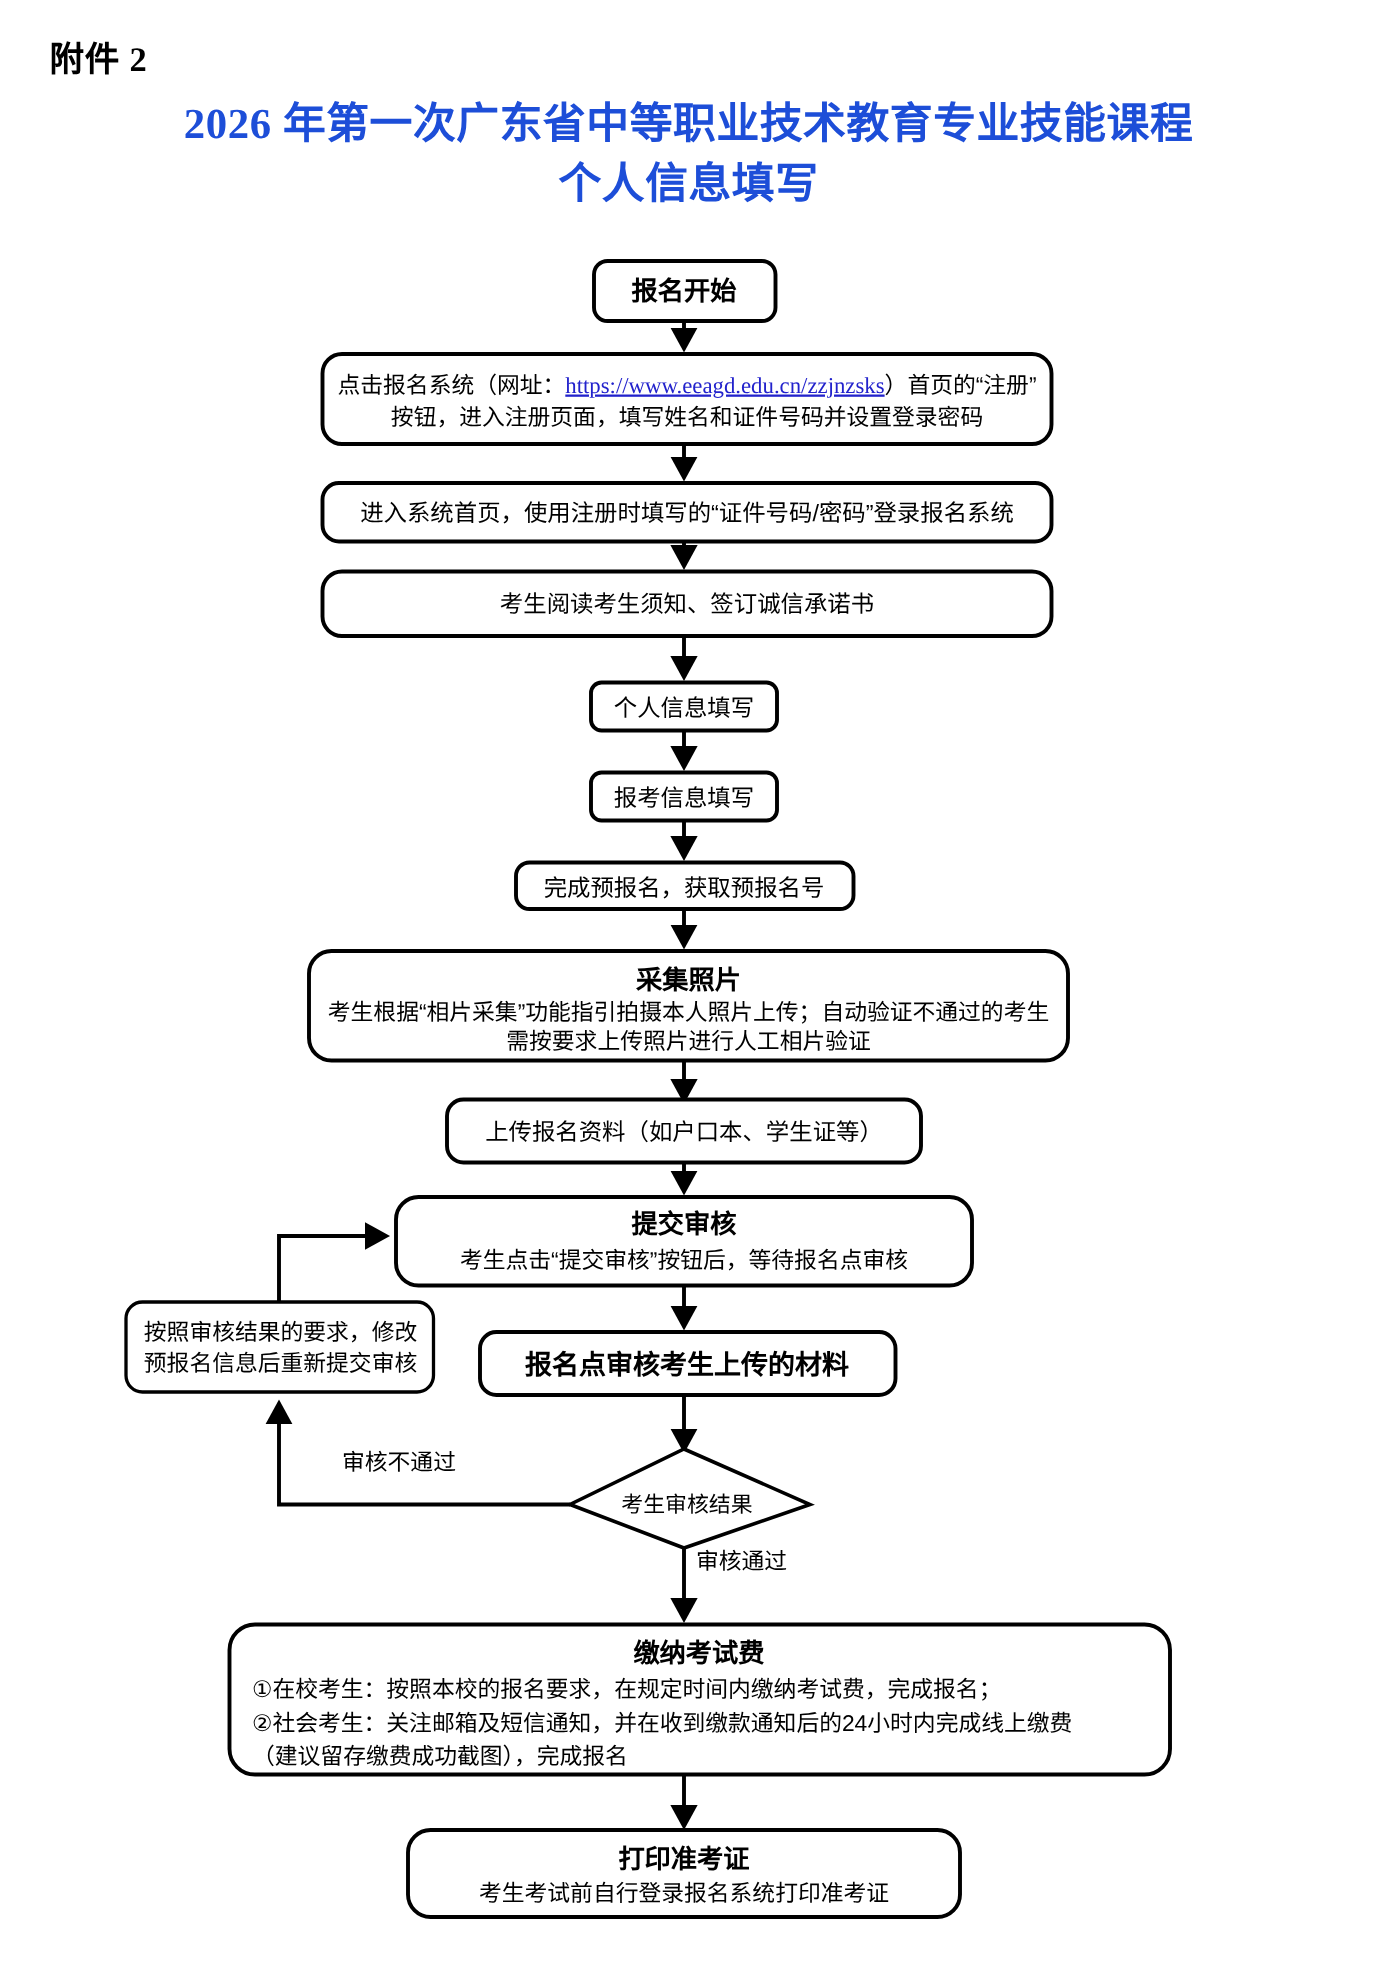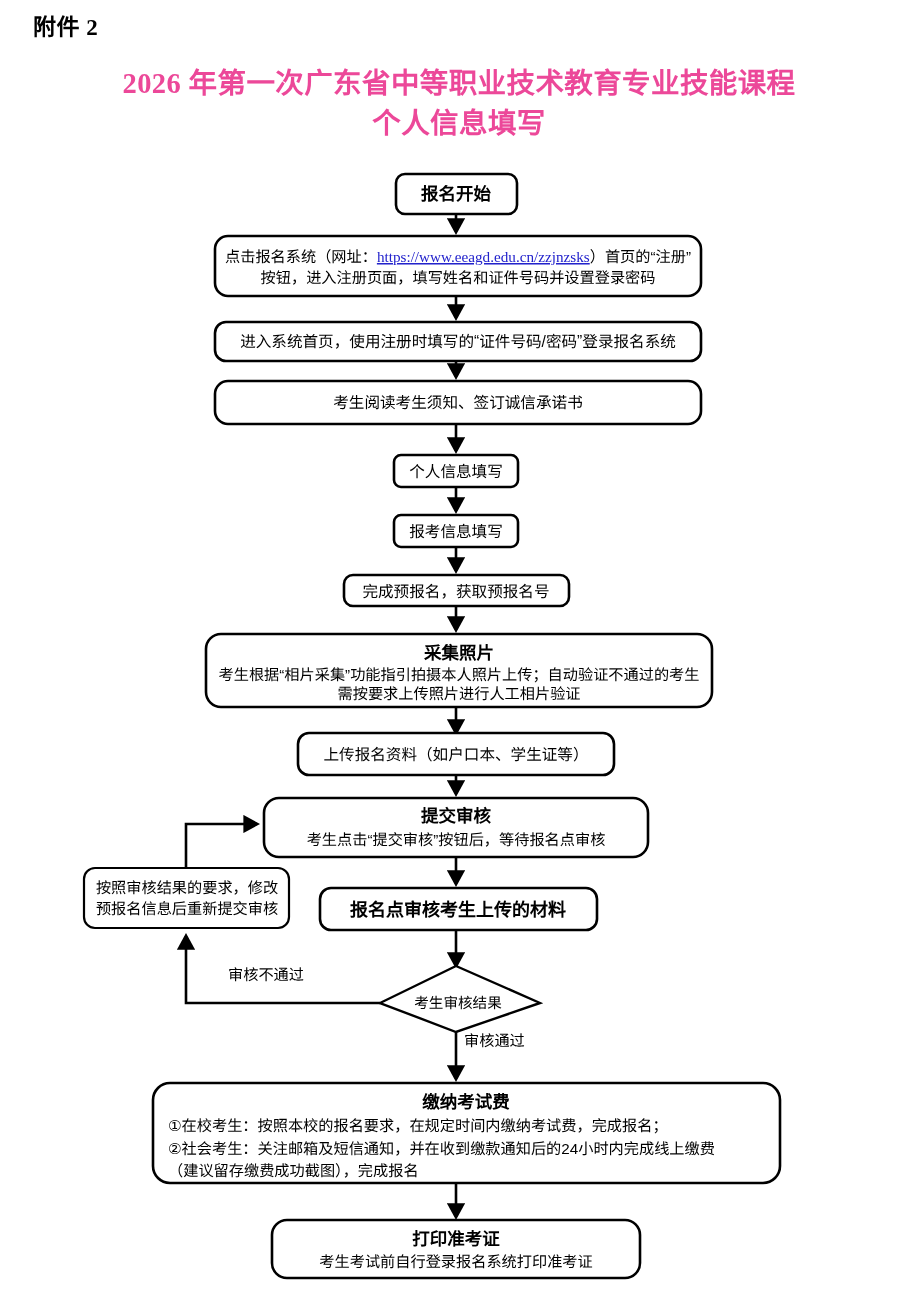--- a/index.html
+++ b/index.html
@@ -18,40 +18,40 @@
   }
   #page {
     position: relative;
     width: 918px;
     height: 1313px;
     background: #ffffff;
   }
   .attachment-label {
     position: absolute;
     left: 33px;
-    top: 8px;
+    top: 20px;
     font-family: "Liberation Serif", "DejaVu Serif", serif;
     font-weight: bold;
     font-size: 23px;
     letter-spacing: 0.5px;
     color: #000;
     white-space: nowrap;
   }
   .doc-title {
     position: absolute;
     left: 50px;
     top: 64px;
     width: 818px;
     text-align: center;
     font-family: "Liberation Serif", "DejaVu Serif", serif;
     font-weight: bold;
     font-size: 28.5px;
     line-height: 40px;
     letter-spacing: 0.4px;
-    color: #ec4899;
+    color: #1d4ed8;
   }
   .doc-title .line2 { display: block; }
 
   svg.flow {
     position: absolute;
     left: 0;
     top: 0;
     width: 918px;
     height: 1313px;
   }

